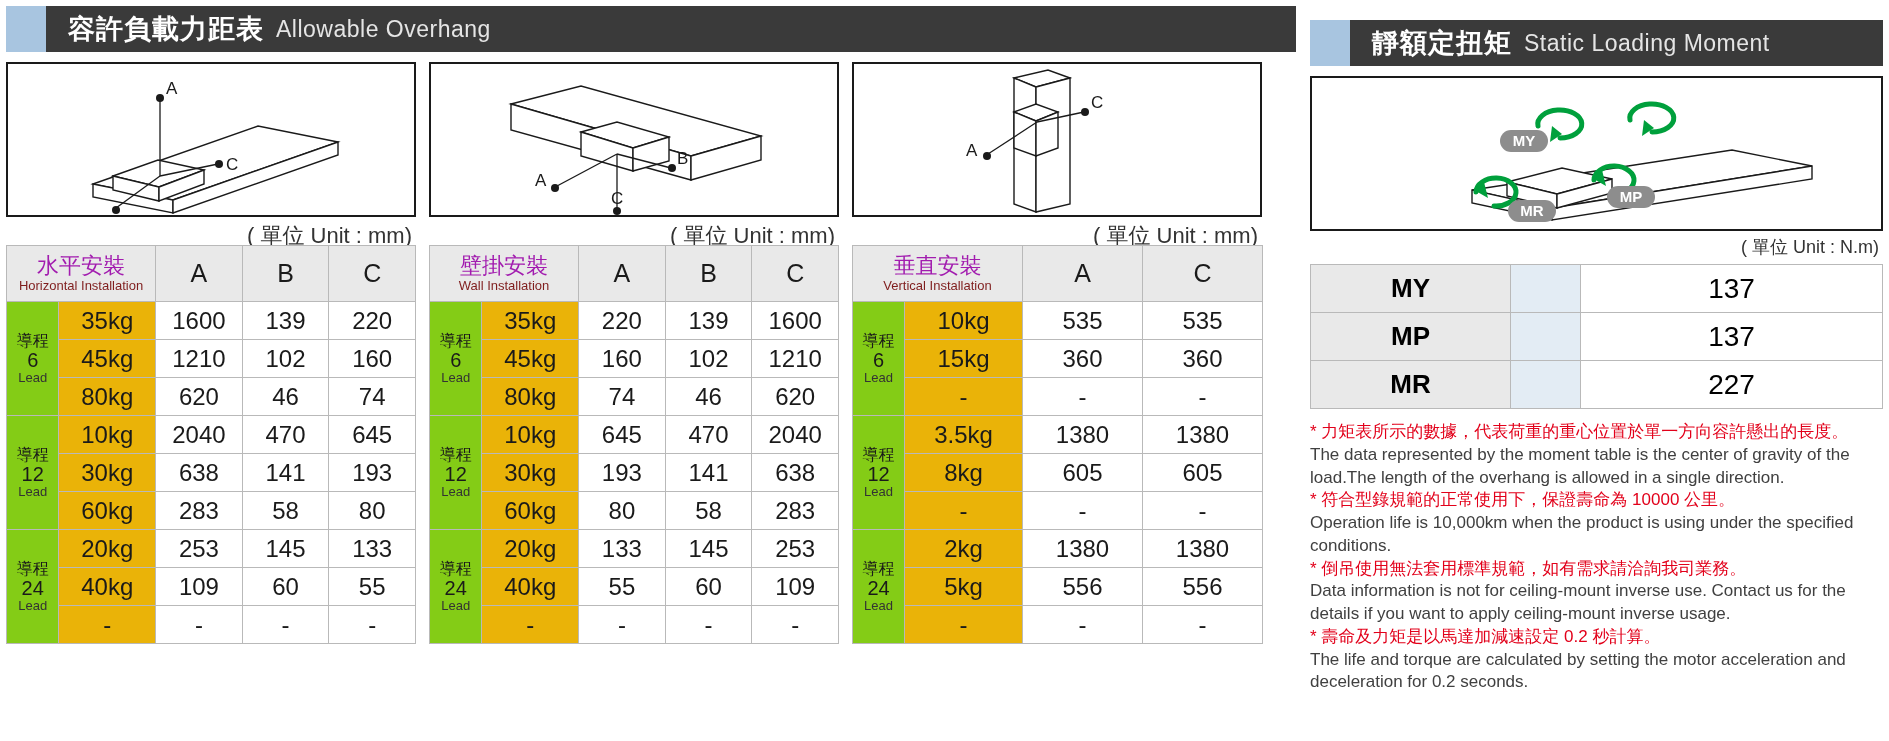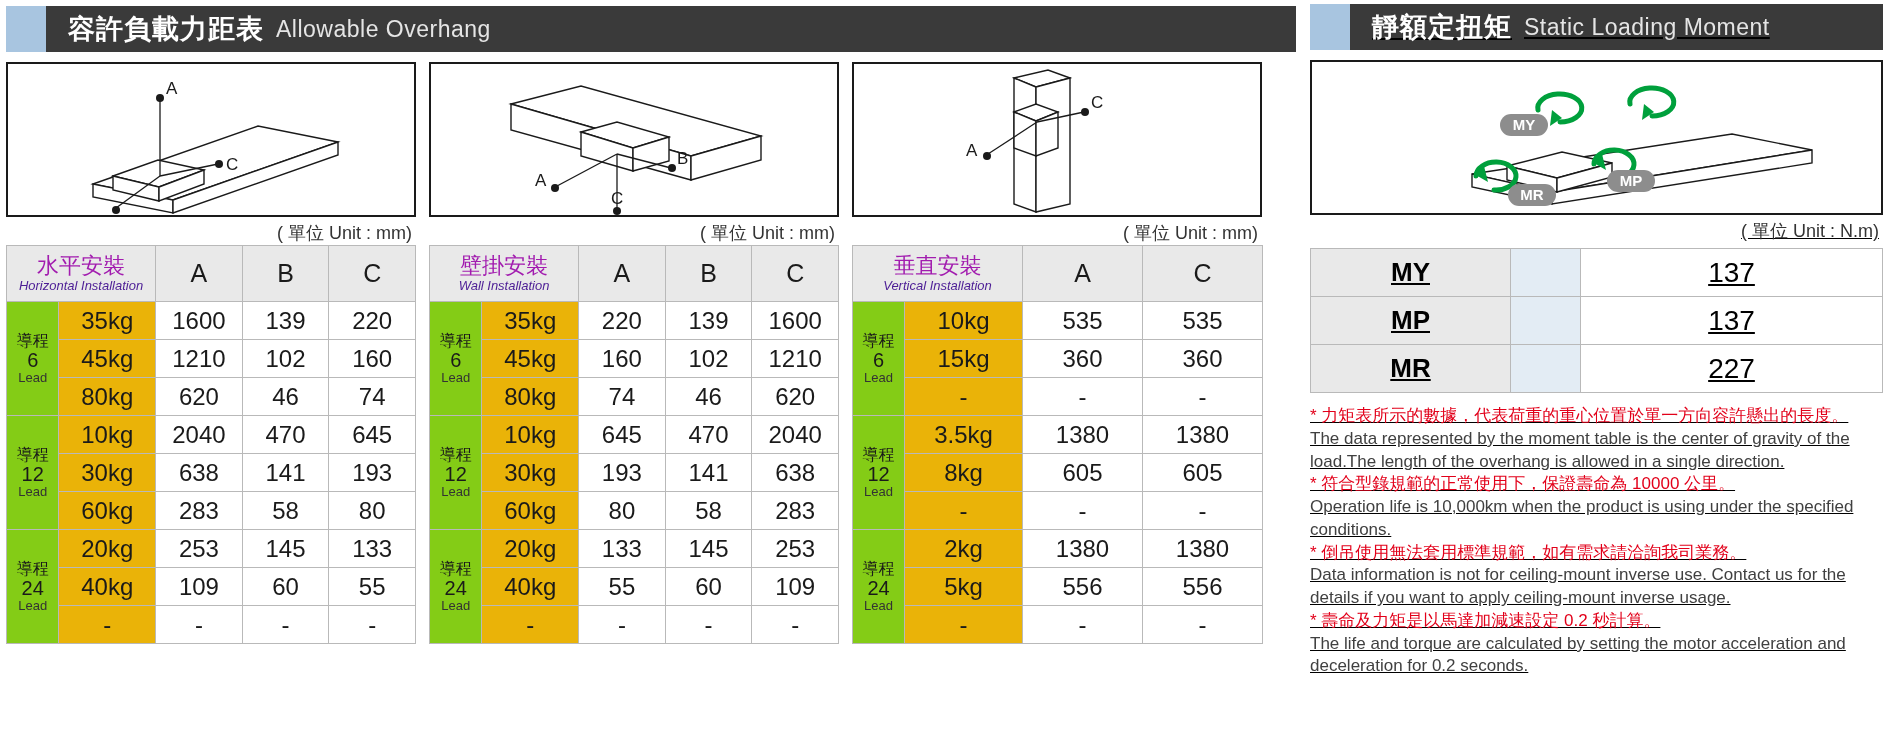--- a/index.html
+++ b/index.html
@@ -32,21 +32,21 @@
   .diagram-box {
     border: 2px solid #1a1a1a; background: #ffffff;
     height: 155px; position: relative; overflow: hidden;
   }
   .d1 { width: 410px; }
   .d2 { width: 410px; }
   .d3 { width: 410px; }
 
   .unit-row { display: flex; gap: 13px; }
   .unit-label {
-    font-size: 18px; color: #333; text-align: right;
+    font-size: 22px; color: #333; text-align: right;
     padding: 4px 4px 5px 0; height: 28px;
   }
   .u1 { width: 410px; }
   .u2 { width: 410px; }
   .u3 { width: 410px; }
 
   
   .tables-row { display: flex; gap: 13px; }
   table.spec {
     border-collapse: collapse;
@@ -60,21 +60,21 @@
     font-weight: normal;
     color: #1a1a1a;
   }
   .hdr-cell {
     background: #e9e9e9;
     height: 56px;
     line-height: 1.15;
     padding: 2px 4px;
   }
   .hdr-cn { font-size: 22px; color: #a21caf; display: block; }
-  .hdr-en { font-size: 13px; color: #4c1d95; display: block; font-style: italic; }
+  .hdr-en { font-size: 13px; color: #7f1d1d; display: block; }
   .hdr-ax { background: #e9e9e9; font-size: 25px; height: 56px; }
   .lead-cell {
     background: #84cc16;
     font-size: 15px;
     line-height: 1.05;
     width: 52px;
     padding: 2px 1px;
     margin-left: 36px;
   }
   .lead-cn { font-size: 16px; display: block; }
@@ -84,21 +84,21 @@
   .val-cell { font-size: 24px; height: 38px; }
   .val-dim { color: #7a7a7a; }
   .load-dim { color: #7a7a7a; }
 
   
   .tblA { width: 410px; }
   .tblB { width: 410px; }
   .tblC { width: 410px; }
 
   
-  .right-panel { position: absolute; left: 1310px; top: 4px; width: 573px; text-decoration: underline; }
+  .right-panel { position: absolute; left: 1310px; top: 20px; width: 573px; }
   .right-diagram {
     border: 2px solid #1a1a1a; background: #ffffff;
     height: 155px; margin-top: 10px; position: relative; overflow: hidden;
   }
   .right-unit { font-size: 18px; color: #333; text-align: right; padding: 4px 4px 5px 0; }
   table.moment {
     border-collapse: collapse; table-layout: fixed; width: 100%;
   }
   table.moment td {
     border: 1px solid #b9b9b9; text-align: center; vertical-align: middle;

